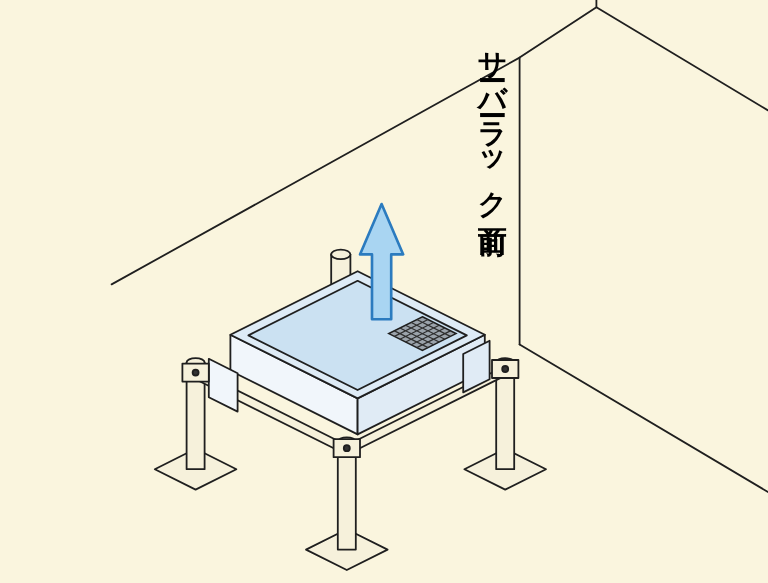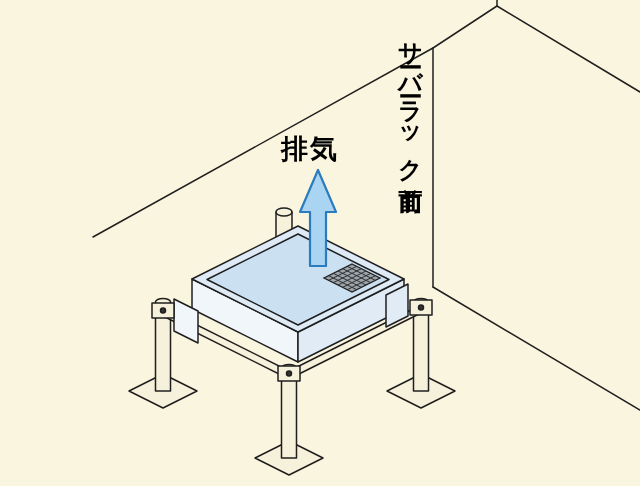--- a/index.html
+++ b/index.html
@@ -100,17 +100,16 @@
     </g>
 
     <g>
       <path stroke="#1f1f1f" stroke-width="1.3" d="M352,264 L380,278 L352,292 L324,278 Z" fill="#9BA3AB"></path>
       <path class="grid" d="M328.7,280.3L356.7,266.3 M333.3,282.7L361.3,268.7 M338,285L366,271 M342.7,287.3L370.7,273.3 M347.3,289.7L375.3,275.7 M328.7,275.7L356.7,289.7 M333.3,273.3L361.3,287.3 M338,271L366,285 M342.7,268.7L370.7,282.7 M347.3,266.3L375.3,280.3"></path>
     </g>
 
     <polygon stroke="#2B7BBF" stroke-width="2.2" stroke-linejoin="round" points="310,266 310,212 300,212 318,170 336,212 326,212 326,266" fill="#A9D5F2"></polygon>
   </svg>
 
-  <div class="label label-exhaust">排気</div>
 
   <div class="label label-rack">サーバーラック前面</div>
 
 </div>
 
 </body></html>

